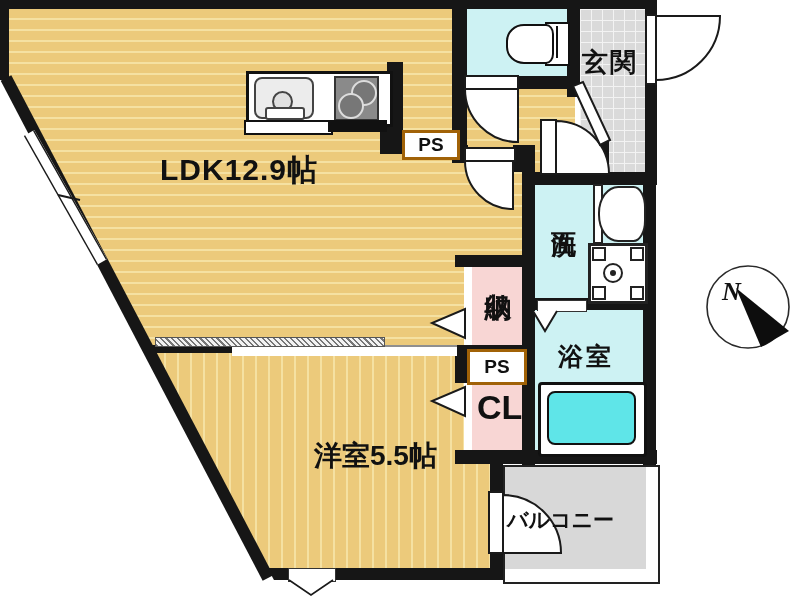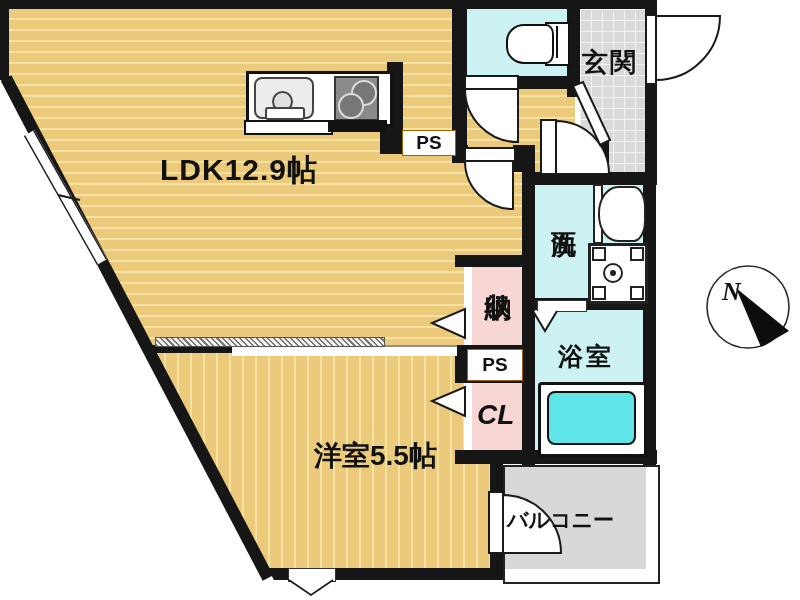--- a/index.html
+++ b/index.html
@@ -11,21 +11,21 @@
     background-image:repeating-linear-gradient(to bottom,rgba(255,246,210,0) 0 9px,#f5e1a2 9px 11px);}
   .floor-v{position:absolute;background:#ecca7b;
     background-image:repeating-linear-gradient(to right,rgba(255,246,210,0) 0 11px,#f5e1a2 11px 13px);}
   .cyan{position:absolute;background:#cdf2f3;}
   .pink{position:absolute;background:#f8d6d4;}
   .tile{position:absolute;background:#dadada;
     background-image:linear-gradient(#f3f3f3 1px,transparent 1px),linear-gradient(90deg,#f3f3f3 1px,transparent 1px);
     background-size:11px 11px;}
   .lbl{position:absolute;color:#111;font-weight:600;white-space:nowrap;z-index:30;}
   .vlbl{writing-mode:vertical-rl;text-orientation:upright;letter-spacing:2px;}
-  .psbox{position:absolute;background:#fff;border:1px solid #a16207;display:flex;align-items:center;justify-content:center;
+  .psbox{position:absolute;background:#fff;border:3px solid #a16207;display:flex;align-items:center;justify-content:center;
          font-weight:700;font-size:19px;z-index:26;}
   .white{position:absolute;background:#fff;}
   svg.overlay{position:absolute;left:0;top:0;z-index:20;}
 </style>
 </head>
 <body>
 
 <div class="floor-h" style="left:9px;top:9px;width:566px;height:336px;"></div>
 <div class="floor-v" style="left:140px;top:352px;width:350px;height:216px;"></div>
 <div class="cyan" style="left:467px;top:9px;width:100px;height:67px;"></div>
@@ -168,14 +168,14 @@
     <text x="722" y="300" font-size="26" font-style="italic" font-weight="bold" font-family="Liberation Serif, serif" fill="#111">N</text>
   </g>
 </svg>
 
 <div class="lbl" style="left:160px;top:150px;font-size:30px;letter-spacing:1px;">LDK12.9帖</div>
 <div class="lbl" style="left:267px;top:437px;font-size:28px;margin-left:47px;">洋室5.5帖</div>
 <div class="lbl" style="left:582px;top:45px;font-size:26px;letter-spacing:2px;">玄関</div>
 <div class="lbl vlbl" style="left:548px;top:211px;font-size:25px;">洗面</div>
 <div class="lbl" style="left:558px;top:340px;font-size:25px;letter-spacing:3px;">浴室</div>
 <div class="lbl vlbl" style="left:480px;top:272px;font-size:27px;letter-spacing:0;">収納</div>
-<div class="lbl" style="left:477px;top:399px;font-size:28px;font-style:italic;">CL</div>
+<div class="lbl" style="left:477px;top:388px;font-size:34px;">CL</div>
 <div class="lbl" style="left:507px;top:506px;font-size:21px;">バルコニー</div>
 
 </body></html>

